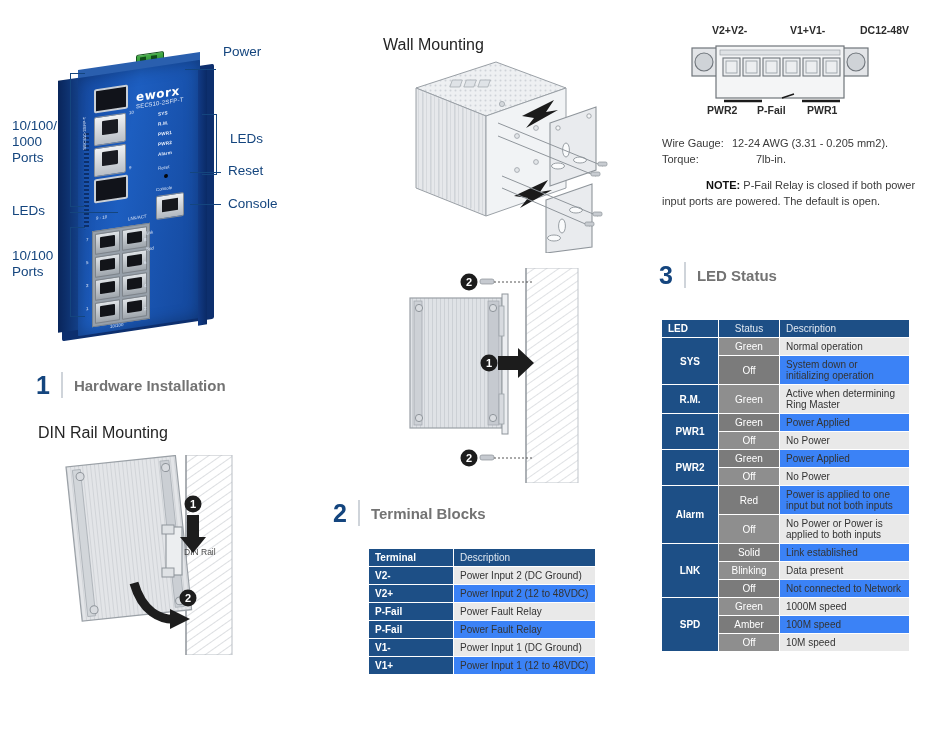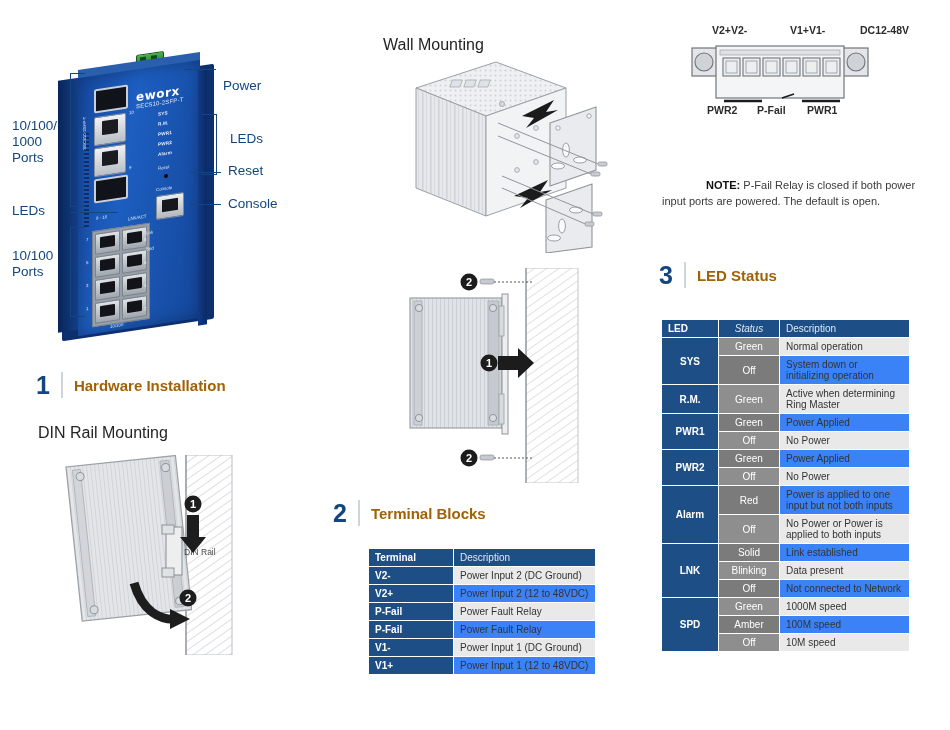--- a/index.html
+++ b/index.html
@@ -23,21 +23,21 @@
   }
   .title-sub{
     font-size:16px;color:#242424;white-space:nowrap;
   }
   .sect{display:flex;align-items:center;gap:11px;}
   .sect .num{
     font-size:25px;font-weight:bold;color:#14457e;line-height:1;
     font-family:"Liberation Sans", sans-serif;
   }
   .sect .bar{width:2px;height:26px;background:#cfd4da;}
-  .sect .stxt{font-size:15px;font-weight:bold;color:#a16207;white-space:nowrap;}
+  .sect .stxt{font-size:15px;font-weight:bold;color:#737373;white-space:nowrap;}
 
   
   .callout{font-size:13.5px;color:#14457e;white-space:nowrap;line-height:1.18;}
   .lead{position:absolute;background:#14457e;height:1px;}
   .brk{position:absolute;border:1px solid #14457e;border-right:0;}
   .brk-r{position:absolute;border:1px solid #14457e;border-left:0;}
 
   
   table.tbl{border-collapse:collapse;font-size:10px;}
   table.tbl td,table.tbl th{
@@ -194,21 +194,21 @@
 Ports</div>
 
   <div class="lead" style="left:70px;top:212px;width:48px;"></div>
   <div class="callout abs" style="left:12px;top:203px;">LEDs</div>
 
   <div class="brk" style="left:70px;top:227px;width:14px;height:88px;"></div>
   <div class="callout abs" style="left:12px;top:248px;white-space:pre;">10/100
 Ports</div>
 
   <div class="lead" style="left:185px;top:69px;width:31px;"></div>
-  <div class="callout abs" style="left:223px;top:78px;">Power</div>
+  <div class="callout abs" style="left:223px;top:44px;">Power</div>
 
   <div class="brk-r" style="left:202px;top:114px;width:14px;height:59px;"></div>
   <div class="callout abs" style="left:230px;top:131px;">LEDs</div>
 
   <div class="lead" style="left:190px;top:172px;width:31px;"></div>
   <div class="callout abs" style="left:228px;top:163px;">Reset</div>
 
   <div class="lead" style="left:190px;top:204px;width:31px;"></div>
   <div class="callout abs" style="left:228px;top:196px;">Console</div>
 
@@ -468,36 +468,46 @@
       <line x1="112" y1="57" x2="150" y2="57" stroke="#1b1b1b" stroke-width="2.4"></line>
     </svg>
   </div>
 
   <div class="abs" style="left:690px;top:104px;">
     <span class="tb-lab abs" style="left:17px;top:0;">PWR2</span>
     <span class="tb-lab abs" style="left:67px;top:0;">P-Fail</span>
     <span class="tb-lab abs" style="left:117px;top:0;">PWR1</span>
   </div>
 
+  <div class="abs spec" style="left:662px;top:136px;width:270px;">
+    <div style="display:flex;">
+      <span style="width:70px;">Wire Gauge:</span>
+      <span>12-24 AWG (3.31 - 0.205 mm2).</span>
+    </div>
+    <div style="display:flex;">
+      <span style="width:70px;">Torque:</span>
+      <span style="margin-left:24px;">7lb-in.</span>
+    </div>
+  </div>
 
   <div class="abs spec" style="left:662px;top:178px;width:268px;">
     <b>NOTE:</b><span> P-Fail Relay is closed if both power input ports are powered. The default is open.</span>
   </div>
 
   <div class="abs sect" style="left:659px;top:262px;">
     <span class="num">3</span>
     <span class="bar"></span>
     <span class="stxt">LED Status</span>
   </div>
 
   <table class="tbl abs" style="left:661px;top:319px;width:249px;">
     <thead>
       <tr>
         <th class="th-blue" style="width:44px;">LED</th>
-        <th class="th-blue-l" style="width:48px;text-align:center;font-style:italic;">Status</th>
+        <th class="th-blue-l" style="width:48px;text-align:center;">Status</th>
         <th class="th-blue-l">Description</th>
       </tr>
     </thead>
     <tbody id="led-body">
         <tr>
           <td class="c-blue" rowspan="2">SYS</td>
           <td class="c-graylight">Green</td>
           <td class="c-desc-a">Normal operation</td>
         </tr>
         <tr>

